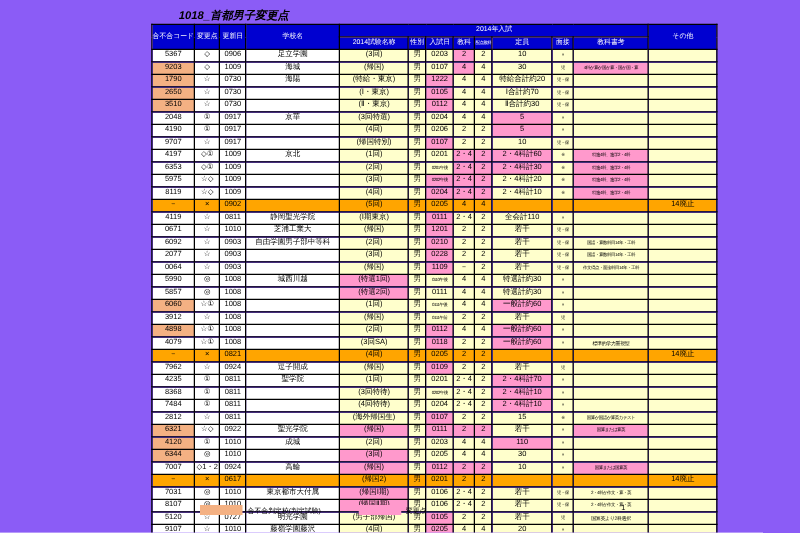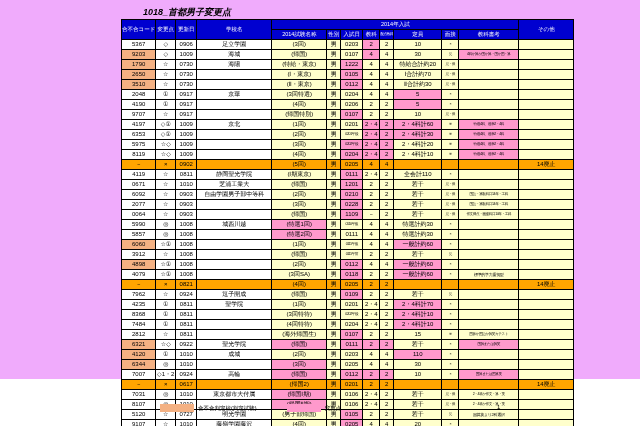--- a/index.html
+++ b/index.html
@@ -5,22 +5,22 @@
   html,body{margin:0;padding:0;}
   body{
     width:640px;height:426px;
     background:#ffffff;
     font-family:"Liberation Sans","DejaVu Sans",sans-serif;
     overflow:hidden;
     position:relative;
   }
   .sheet{
     position:absolute;
-    left:0;top:0;width:640px;height:379px;
-    background:#f0abfc;
+    left:0;top:0;width:640px;height:426px;
+    background:#8b5cf6;
   }
   .title{
     position:absolute;
     left:143px; top:6px;
     font-size:9px;
     font-weight:bold;
     font-style:italic;
     color:#000;
     letter-spacing:0px;
     white-space:nowrap;

